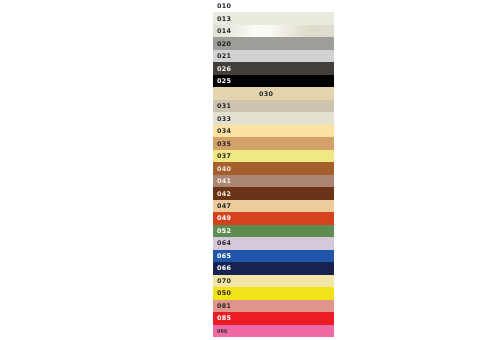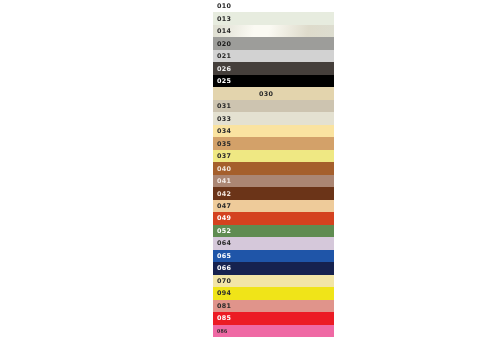--- a/index.html
+++ b/index.html
@@ -145,21 +145,21 @@
       <div class="swatch-row">
         <div class="swatch-fill" style="background: rgb(22, 34, 79);"></div>
         <span class="swatch-label" style="color: rgb(255, 255, 255);">066</span>
       </div>
       <div class="swatch-row">
         <div class="swatch-fill" style="background: rgb(242, 229, 166);"></div>
         <span class="swatch-label" style="color: rgb(43, 43, 43); text-align: right;">070</span>
       </div>
       <div class="swatch-row">
         <div class="swatch-fill" style="background: rgb(240, 228, 24);"></div>
-        <span class="swatch-label" style="color: rgb(43, 43, 43);">094</span>
+        <span class="swatch-label" style="color: rgb(43, 43, 43);">050</span>
       </div>
       <div class="swatch-row">
         <div class="swatch-fill" style="background: rgb(224, 148, 139);"></div>
         <span class="swatch-label" style="color: rgb(43, 43, 43);">081</span>
       </div>
       <div class="swatch-row">
         <div class="swatch-fill" style="background: rgb(236, 27, 36);"></div>
         <span class="swatch-label" style="color: rgb(255, 255, 255);">085</span>
       </div>
       <div class="swatch-row">

